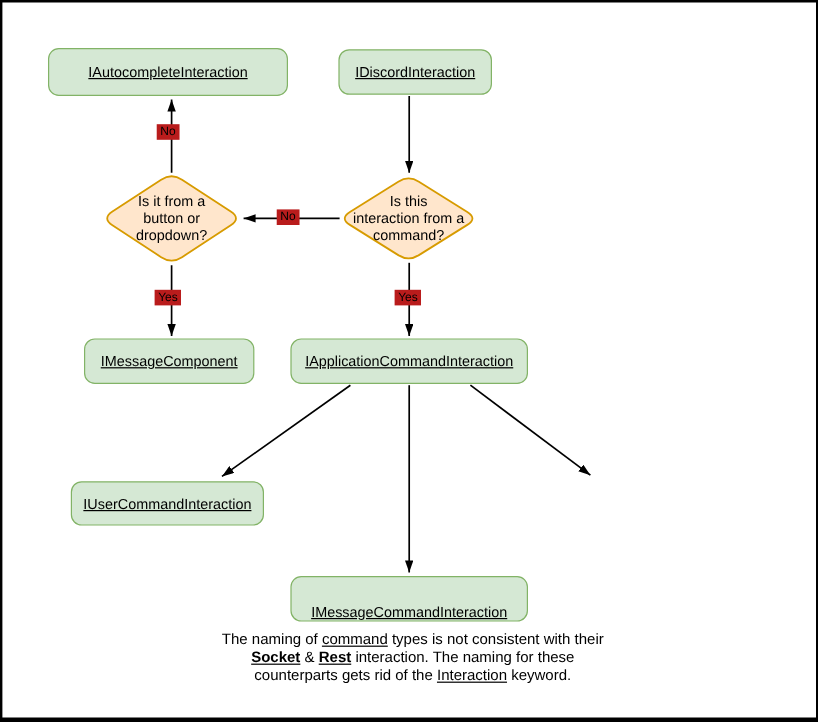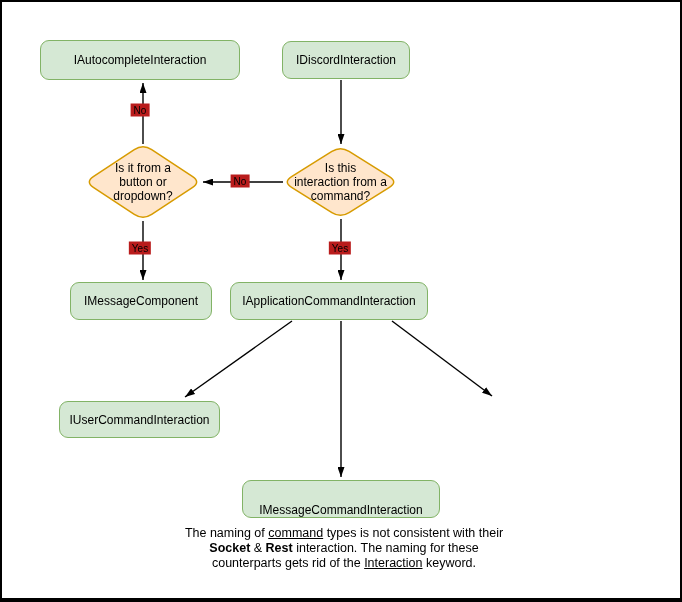--- a/index.html
+++ b/index.html
@@ -21,20 +21,21 @@
   .node{
     position:absolute;
     box-sizing:border-box;
     background:#d5e8d4;
     border:1.5px solid #82b366;
     border-radius:9px;
     display:flex;align-items:center;justify-content:center;
     font-size:12px;
     text-align:center;
     white-space:nowrap;
+    text-decoration:underline;
   }
   .question{
     position:absolute;
     font-size:12px;
     line-height:14px;
     text-align:center;
     white-space:pre-line;
   }
   .edge-label{
     position:absolute;
@@ -45,21 +46,21 @@
     line-height:13px;
   }
   .note{
     position:absolute;
     left:104px;top:526px;width:480px;
     text-align:center;
     font-size:12.5px;
     line-height:15px;
   }
   .note .u{text-decoration:underline;}
-  .note .b{font-weight:bold;}
+  .note .b{font-weight:bold;text-decoration:underline;}
 </style>
 </head>
 <body>
 
 <div class="canvas">
 
   <svg class="layer" width="682" height="602" viewBox="0 0 682 602">
     <defs>
       <marker id="arrow" markerUnits="userSpaceOnUse" markerWidth="10" markerHeight="7" refX="10" refY="3.5" orient="auto">
         <path d="M0,0 L10,3.5 L0,7 Z" fill="#000"></path>
@@ -94,21 +95,21 @@
 dropdown?</div>
 
     <div class="question" style="left:285px;top:161px;width:111px;">Is this
 interaction from a
 command?</div>
 
     <div class="node" style="left:70px;top:282px;width:142px;height:38px;">
       <span>IMessageComponent</span>
     </div>
 
-    <div class="node" style="left:230px;top:282px;width:198px;height:38px;">
+    <div class="node" style="left:242px;top:282px;width:198px;height:38px;">
       <span>IApplicationCommandInteraction</span>
     </div>
 
     <div class="node" style="left:59px;top:401px;width:161px;height:37px;">
       <span>IUserCommandInteraction</span>
     </div>
 
 
     <div class="node" style="left:242px;top:480px;width:198px;height:38px;align-items:flex-end;">
       <span>IMessageCommandInteraction</span>

